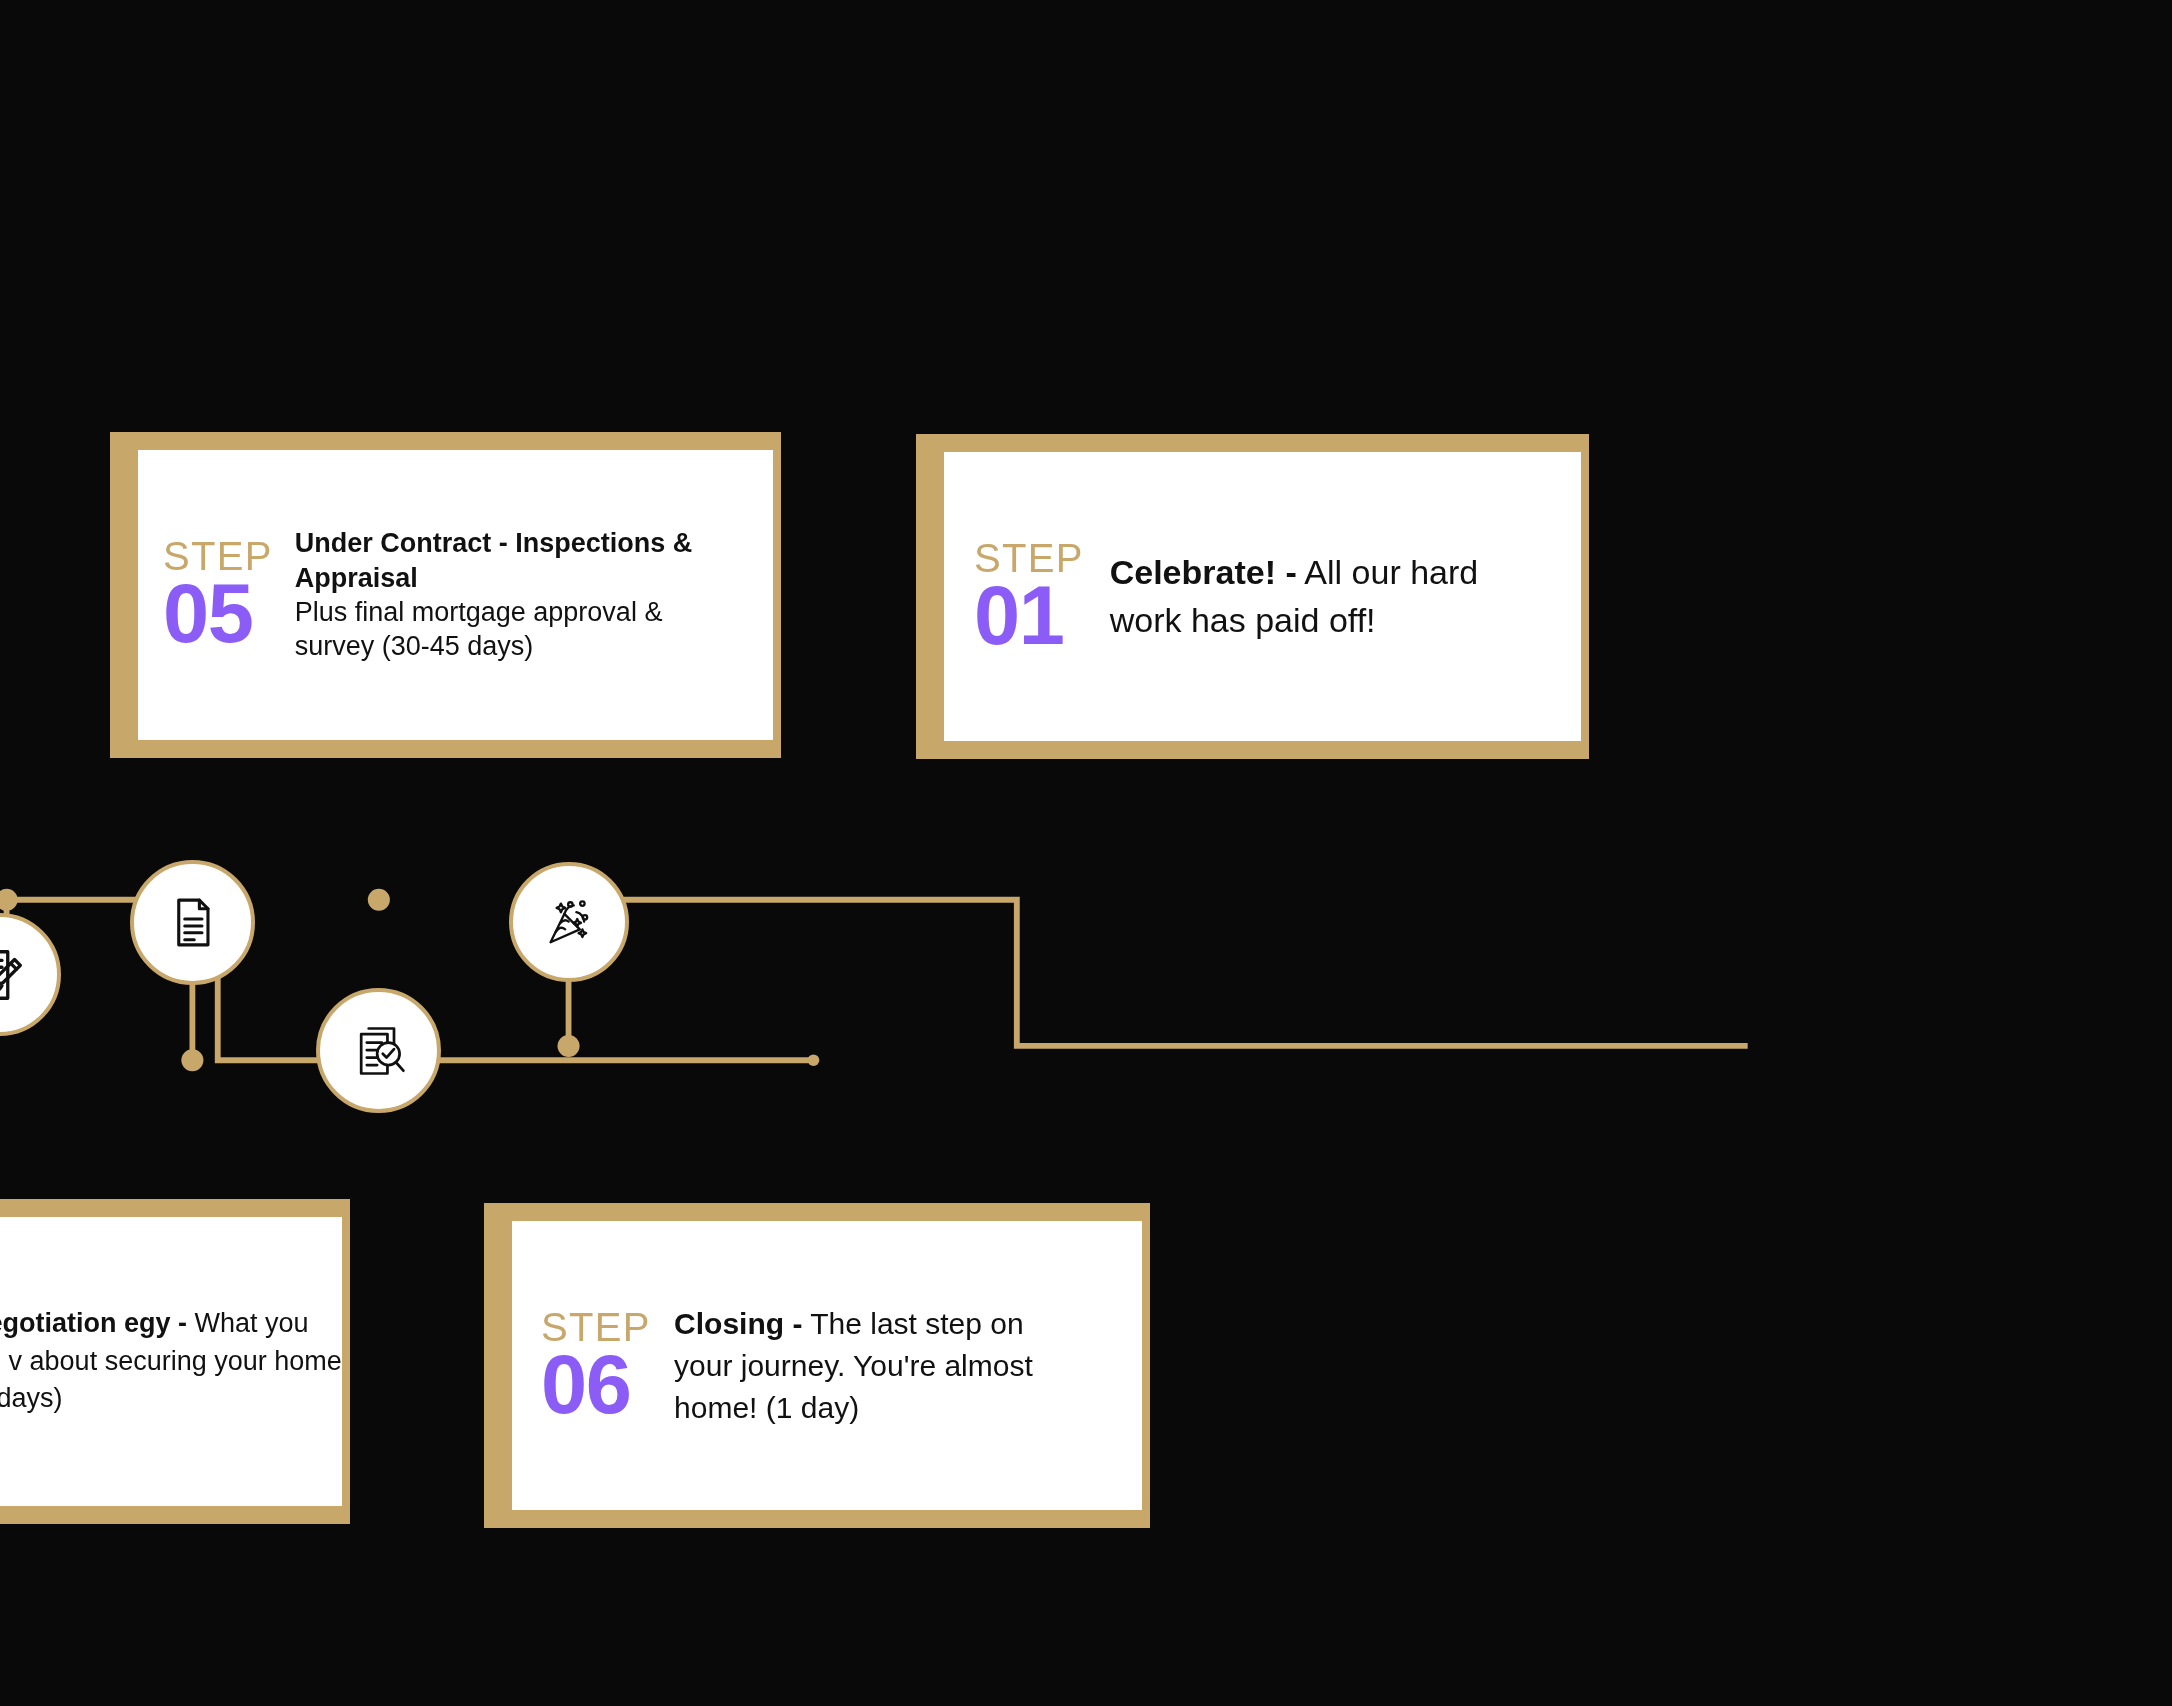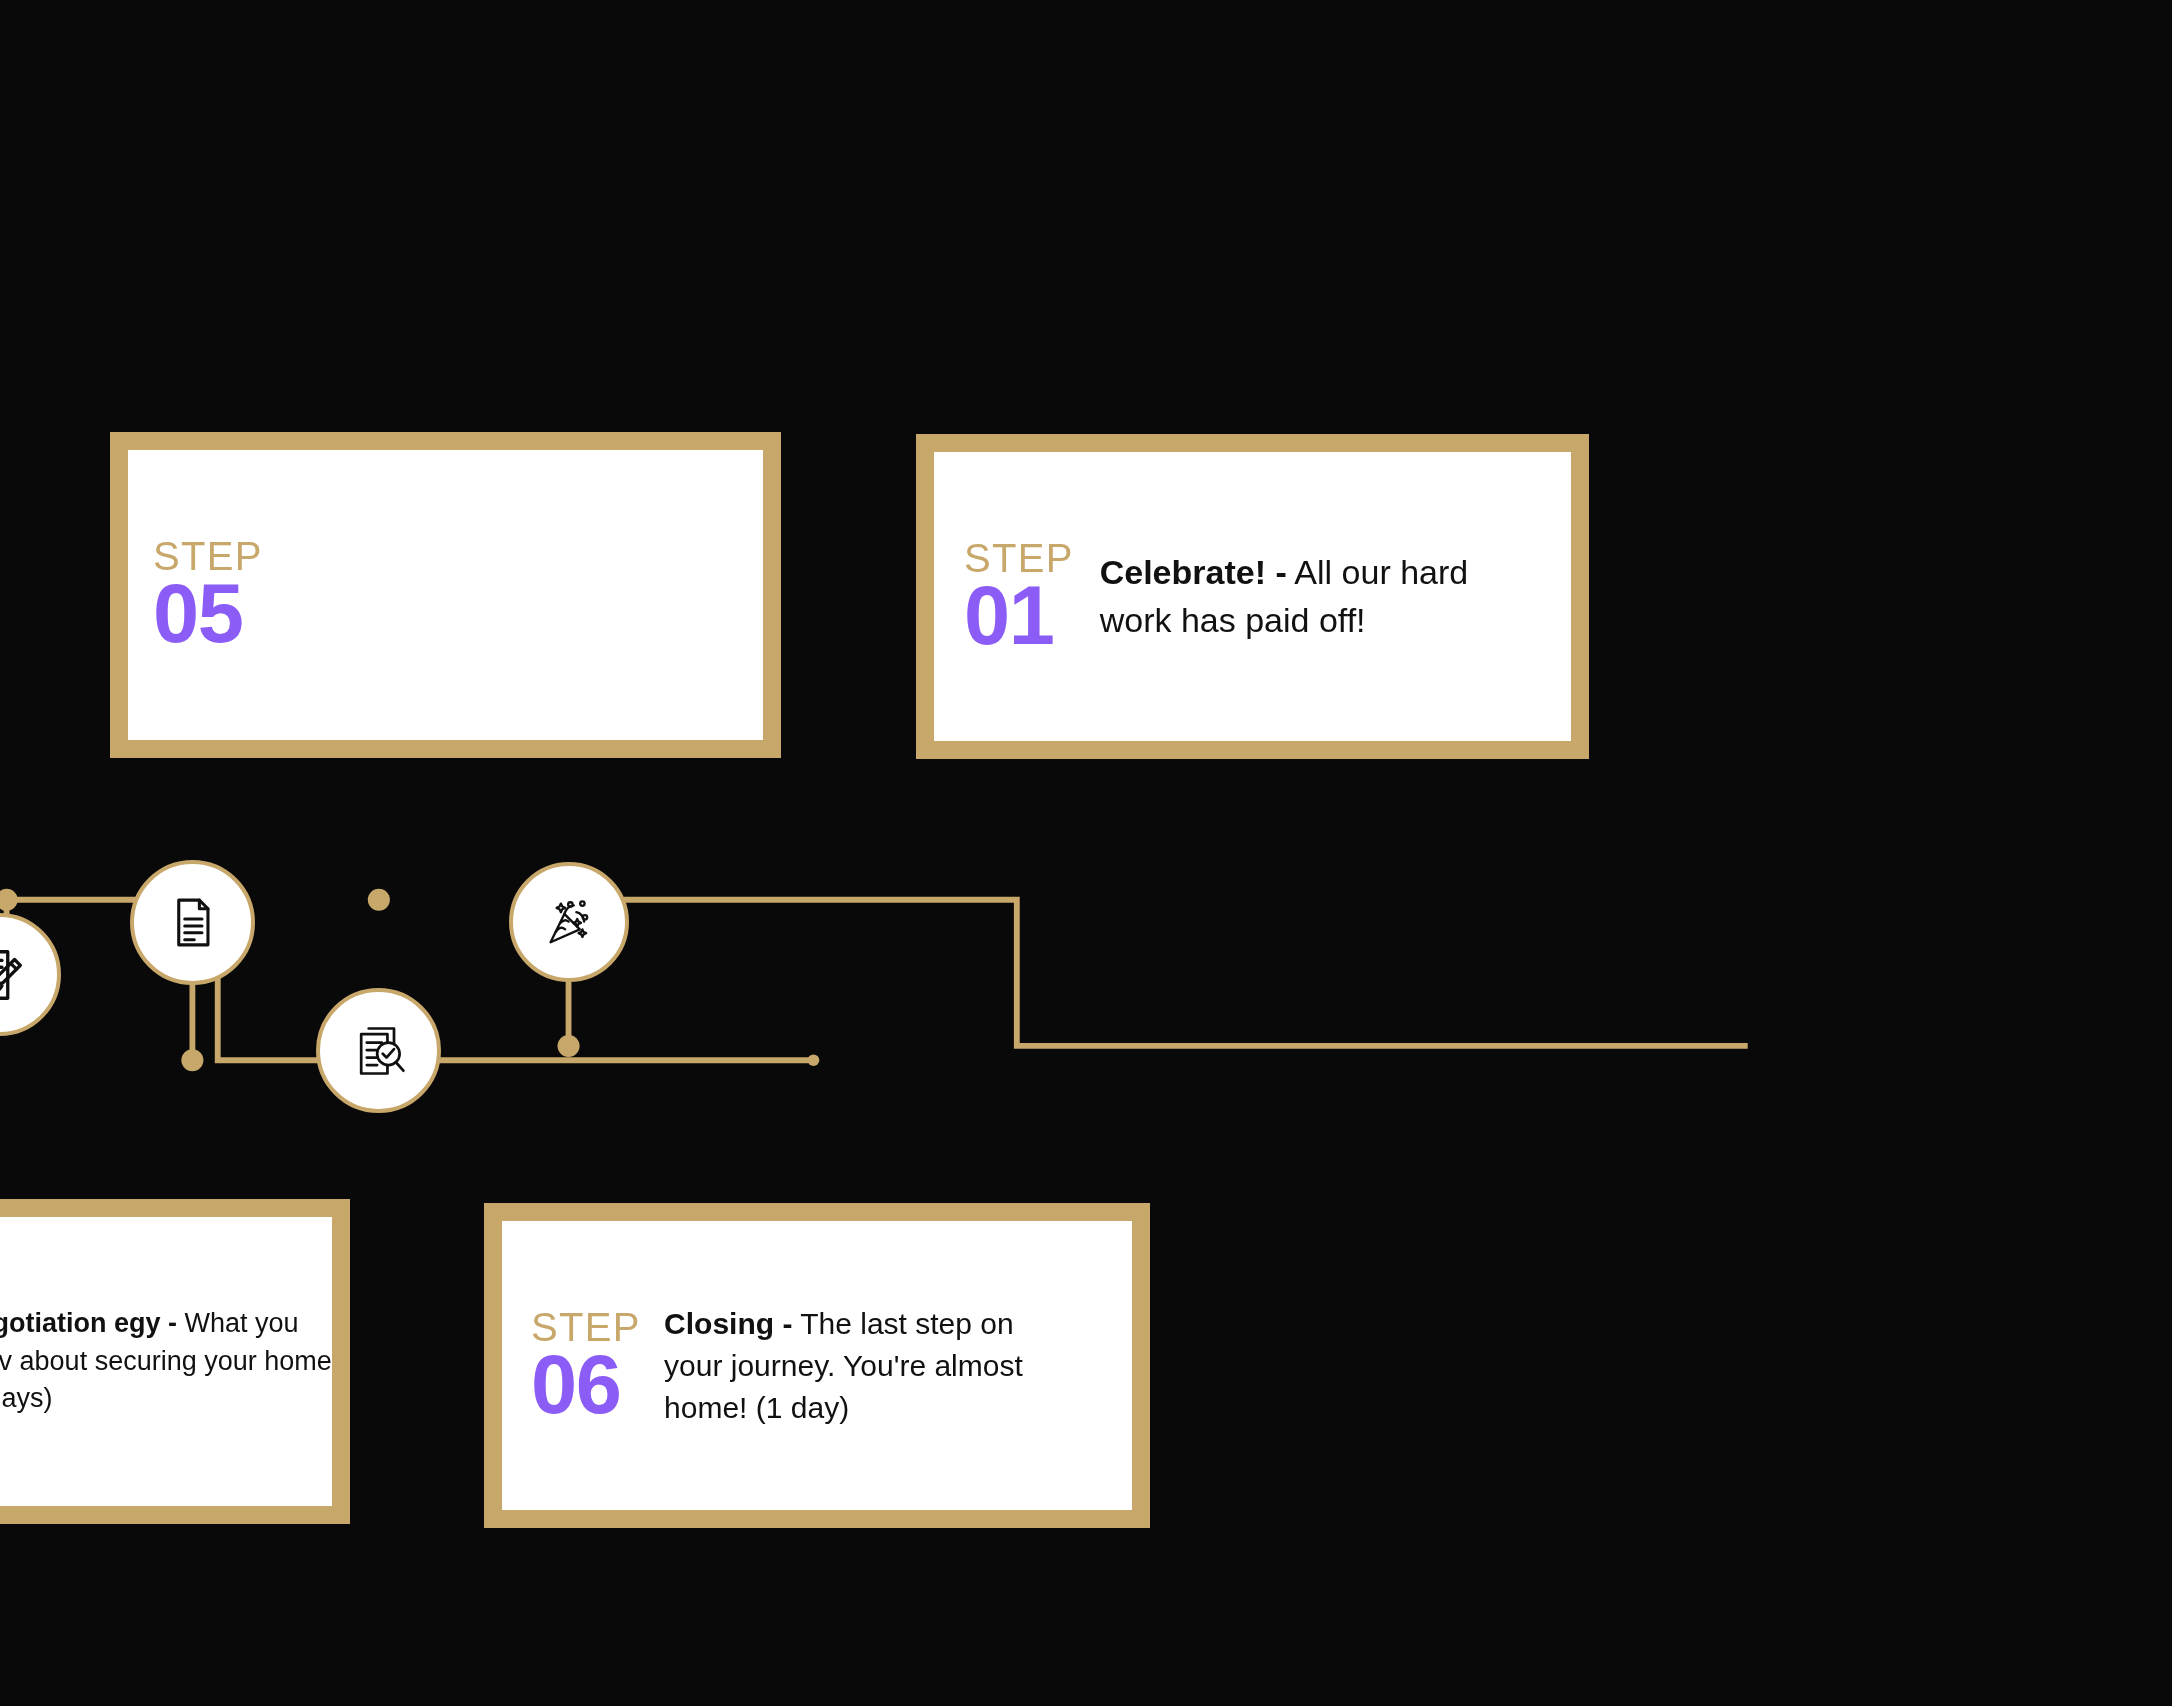--- a/index.html
+++ b/index.html
@@ -33,20 +33,21 @@
     padding:18px;
     box-sizing:border-box;
   }
   .card-inner{
     background:#ffffff;
     width:100%;height:100%;
     box-sizing:border-box;
     display:flex;
     align-items:center;
     padding:0 25px;
+    margin-left:10px;
   }
   .step-block{
     flex:0 0 auto;
     display:flex;
     flex-direction:column;
     align-items:flex-start;
     line-height:1;
     margin-right:22px;
   }
   .step-word{
@@ -164,20 +165,24 @@
       </svg>
     </span>
   </div>
 
   <div class="card" style="left:110px;top:432px;width:671px;height:326px;">
     <div class="card-inner">
       <div class="step-block">
         <span class="step-word">STEP</span>
         <span class="step-num">05</span>
       </div>
+      <div class="card-text" style="font-size:27px;line-height:1.27;">
+        <span class="hl">Under Contract - Inspections &amp; Appraisal</span><br>
+        <span>Plus final mortgage approval &amp; survey (30-45 days)</span>
+      </div>
     </div>
   </div>
 
   <div class="card" style="left:916px;top:434px;width:673px;height:325px;">
     <div class="card-inner" style="padding:0 30px;">
       <div class="step-block" style="margin-right:26px;">
         <span class="step-word">STEP</span>
         <span class="step-num">01</span>
       </div>
       <div class="card-text" style="font-size:34px;line-height:1.4;max-width:370px;">

